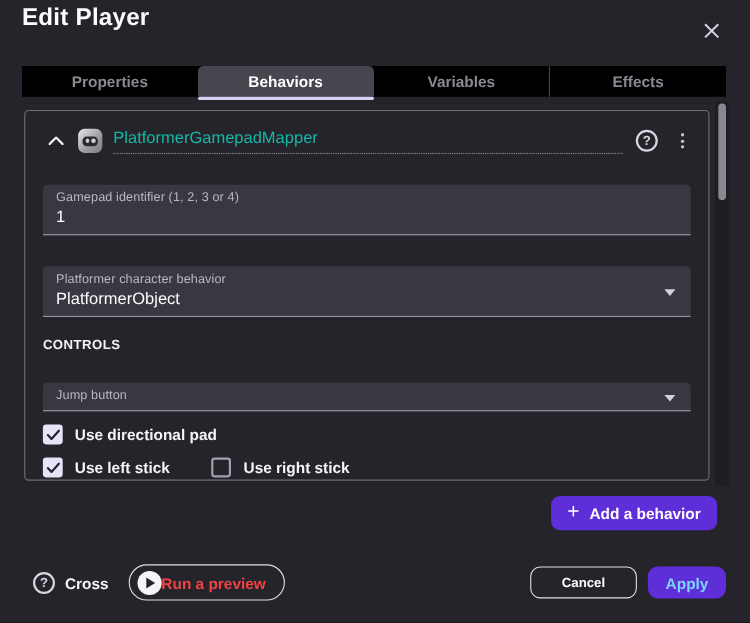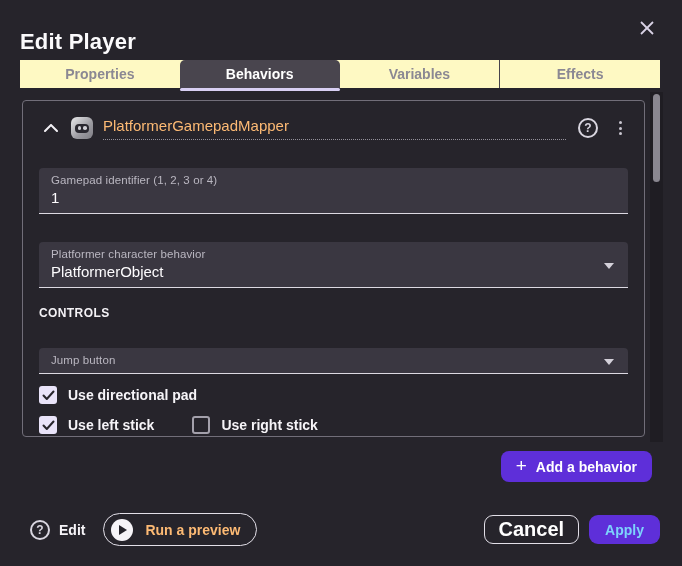--- a/index.html
+++ b/index.html
@@ -4,32 +4,32 @@
 <style>
   * { margin:0; padding:0; box-sizing:border-box; }
   html,body { background:#101014; }
   .dialog {
     position:relative; width:682px; height:566px;
     background:#26242b; color:#f2f0f5; overflow:hidden;
     font-family:"Liberation Sans", sans-serif;
   }
   
   .dlg-title {
-    position:absolute; left:20px; top:29px;
+    position:absolute; left:20px; top:3px;
     font-size:22px; font-weight:700; letter-spacing:.2px; color:#fbfafc;
   }
   .close-btn {
     position:absolute; right:24px; top:17px; width:22px; height:22px;
     display:flex; align-items:center; justify-content:center; cursor:pointer;
   }
   .close-btn svg { stroke:#d9d3e6; }
   
   .tabbar {
     position:absolute; left:20px; top:60px; width:640px; height:28px;
-    display:flex; background:#fef9c3;
+    display:flex; background:#000000;
   }
   .tab {
     flex:1; display:flex; align-items:center; justify-content:center;
     font-size:14px; font-weight:700; color:#8b8893; cursor:pointer;
     position:relative;
   }
   .tab + .tab { border-left:1px solid #46434c; }
   .tab.active { background:#49454e; color:#ffffff; border-radius:5px 5px 0 0; border-left:none; }
   .tab.active + .tab { border-left:none; }
   .tab.active::after {
@@ -48,21 +48,21 @@
     background:linear-gradient(135deg,#eaeaec 0%,#9b9aa0 60%,#7f7e85 100%);
     display:flex; align-items:center; justify-content:center;
   }
   .gp-glyph { width:14px; height:9px; background:#2a2830; border-radius:4px; position:relative; }
   .gp-glyph::before, .gp-glyph::after {
     content:""; position:absolute; top:2.5px; width:3.5px; height:3.5px;
     border-radius:50%; background:#cfced4;
   }
   .gp-glyph::before { left:2.5px; } .gp-glyph::after { right:2.5px; }
   .bh-name {
-    flex:1; font-size:15px; color:#fdba74; padding-bottom:5px;
+    flex:1; font-size:15px; color:#14b8a6; padding-bottom:5px;
     border-bottom:1px dotted #93909a; white-space:nowrap; overflow:hidden;
   }
   .help-circle {
     width:20px; height:20px; border:2px solid #d9d6e0; border-radius:50%;
     display:flex; align-items:center; justify-content:center;
     font-size:12px; font-weight:700; color:#d9d6e0; margin:0 14px 0 12px; cursor:pointer;
   }
   .dots-menu { width:16px; display:flex; flex-direction:column; gap:2.5px; align-items:center; cursor:pointer; }
   .dots-menu i { width:3px; height:3px; border-radius:50%; background:#c8c5cf; }
   
@@ -108,34 +108,34 @@
   .plus-glyph { font-size:19px; font-weight:400; line-height:1; margin-top:-2px; }
   .footer {
     position:absolute; left:30px; right:22px; bottom:20px; height:33px;
     display:flex; align-items:center;
   }
   .help-group { display:flex; align-items:center; gap:9px; cursor:pointer; }
   .help-group .help-circle { margin:0; }
   .help-label { font-size:14px; font-weight:700; color:#f6f4f8; }
   .run-preview {
     margin-left:18px; height:33px; border:1px solid #e2dfe8; border-radius:17px;
-    padding:0 16px 0 7px; font-size:14px; color:#fdba74; gap:12px; background:transparent;
+    padding:0 16px 0 7px; font-size:14px; color:#ef4444; gap:0; background:transparent;
   }
   .play-circle {
     width:22px; height:22px; border-radius:50%; background:#f6f4f8;
     display:flex; align-items:center; justify-content:center;
   }
   .play-tri {
     width:0; height:0; border-top:5px solid transparent; border-bottom:5px solid transparent;
     border-left:8px solid #26242b; margin-left:2px;
   }
   .spacer { flex:1; }
   .cancel-btn {
-    height:29px; padding:0 14px; border:1px solid #e2dfe8; border-radius:9px;
-    font-size:20px; color:#fff; background:transparent;
+    height:29px; padding:0 28px; border:1px solid #e2dfe8; border-radius:9px;
+    font-size:12px; color:#fff; background:transparent;
   }
   .apply-btn {
     height:29px; padding:0 16px; margin-left:10px; border-radius:9px;
     font-size:14px; color:#7dd3fc; background:#5e2fd9;
   }
 </style>
 </head>
 <body>
 
 <div class="dialog">
@@ -225,21 +225,21 @@
   <div class="scroll-thumb"></div>
 
   <div class="btn add-behavior">
     <span class="plus-glyph">+</span>
     <span>Add a behavior</span>
   </div>
 
   <div class="footer">
     <div class="help-group">
       <div class="help-circle">?</div>
-      <span class="help-label">Edit</span>
+      <span class="help-label">Cross</span>
     </div>
     <div class="btn run-preview">
       <span class="play-circle">
           <span class="play-tri"></span>
         </span>
       <span>Run a preview</span>
     </div>
     <div class="spacer"></div>
     <div class="btn cancel-btn">Cancel</div>
     <div class="btn apply-btn">Apply</div>

